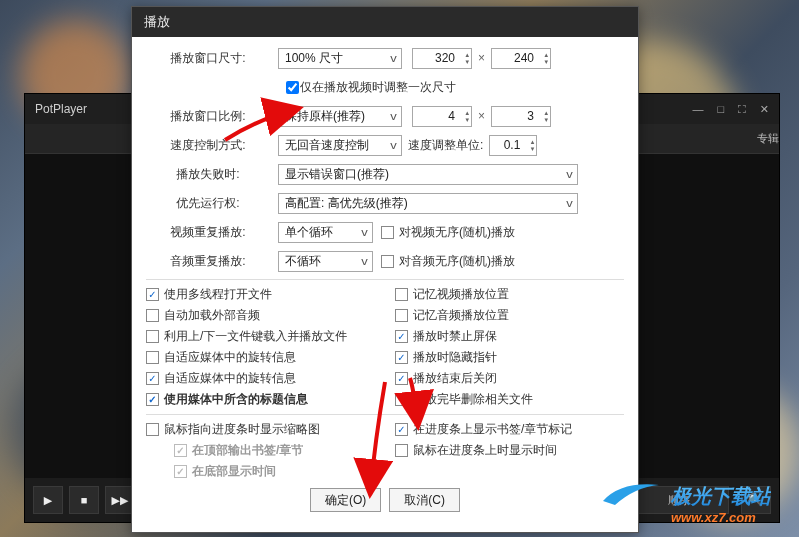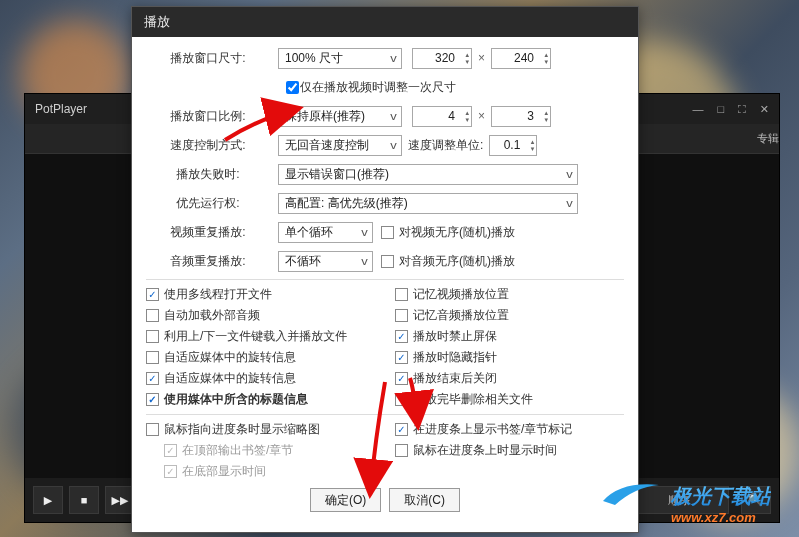--- a/index.html
+++ b/index.html
@@ -81,21 +81,21 @@
   .col { flex:1; display:flex;flex-direction:column;gap:4px; }
   .ck { display:flex;align-items:center;gap:5px;color:#333; white-space:nowrap; }
   .ck.bold { font-weight:700; }
   .ck.disabled { color:#9a9a9a; }
   .ck .box { width:13px;height:13px;border:1px solid #888;background:#fff;
     display:inline-flex;align-items:center;justify-content:center;font-size:10px;
     color:#1066cc;}
   .ck.disabled .box { border-color:#bbb;color:#bbb; }
   .ck .box.checked::before { content:"✓"; }
 
-  .sub { margin-left:18px; }
+  .sub { margin-left:28px;font-weight:bold; }
 
   .btnrow { display:flex;justify-content:center;gap:8px;margin-top:8px; }
   .dbtn { height:24px;padding:0 14px;border:1px solid #999;background:#f5f5f5;
     font-size:12px;color:#222;display:flex;align-items:center; }
 
   
   .wm { position:absolute; right:28px; bottom:12px; text-align:left;
     font-family:Arial; pointer-events:none; }
   .wm .l1 { font-size:20px; font-weight:700; font-style:italic;
     background:linear-gradient(#5cc3ff,#1a7fd6);-webkit-background-clip:text;

